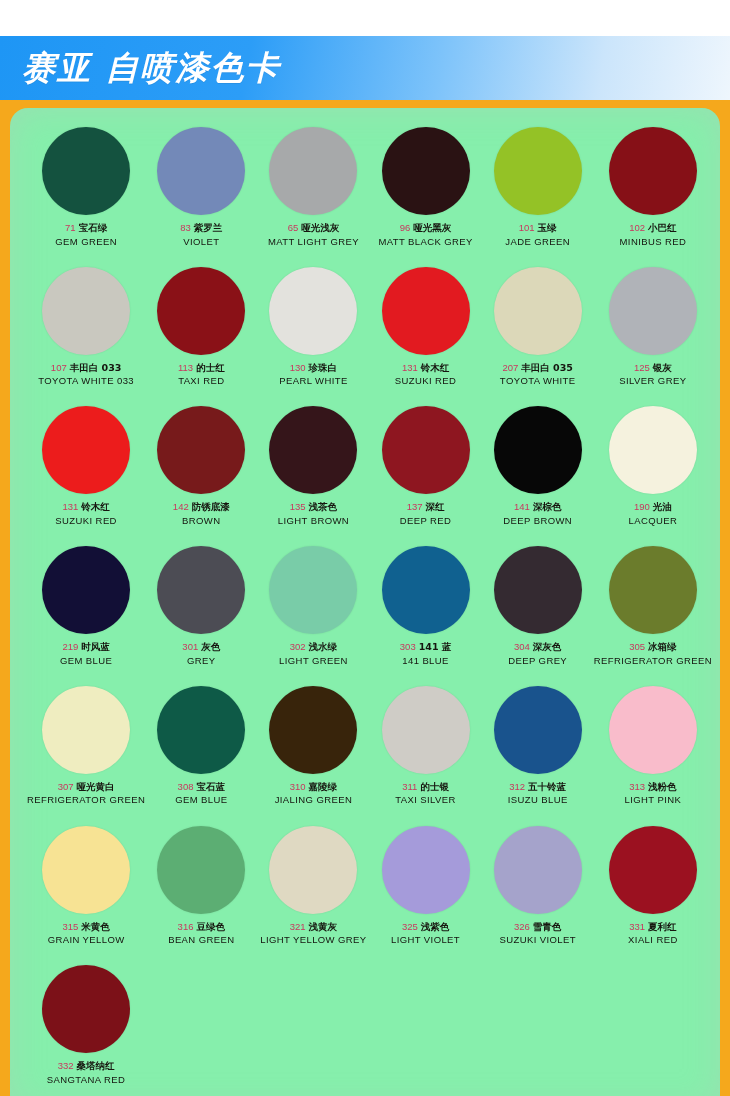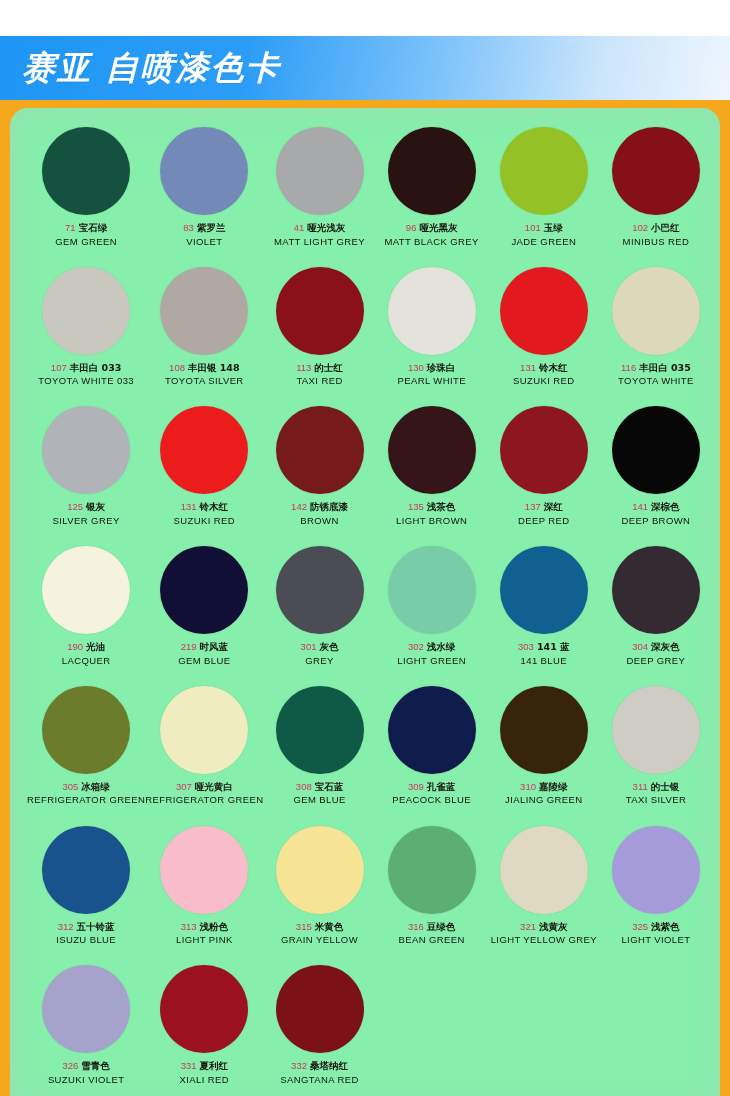--- a/index.html
+++ b/index.html
@@ -147,21 +147,21 @@
           <div class="cell">
             <div class="dot" style="background: rgb(115, 137, 184);"></div>
             <div class="caption">
               <div class="cn-line"><span class="code">83</span><span class="cn-name">紫罗兰</span></div>
               <span class="en-name">VIOLET</span>
             </div>
           </div>
           <div class="cell">
             <div class="dot" style="background: rgb(167, 169, 170);"></div>
             <div class="caption">
-              <div class="cn-line"><span class="code">41</span><span class="cn-name">哑光浅灰</span></div>
+              <div class="cn-line"><span class="code">65</span><span class="cn-name">哑光浅灰</span></div>
               <span class="en-name">MATT LIGHT GREY</span>
             </div>
           </div>
           <div class="cell">
             <div class="dot" style="background: rgb(42, 18, 19);"></div>
             <div class="caption">
               <div class="cn-line"><span class="code">96</span><span class="cn-name">哑光黑灰</span></div>
               <span class="en-name">MATT BLACK GREY</span>
             </div>
           </div>
@@ -180,27 +180,20 @@
             </div>
           </div>
           <div class="cell">
             <div class="dot" style="background: rgb(201, 200, 191);"></div>
             <div class="caption">
               <div class="cn-line"><span class="code">107</span><span class="cn-name">丰田白 033</span></div>
               <span class="en-name">TOYOTA WHITE 033</span>
             </div>
           </div>
           <div class="cell">
-            <div class="dot" style="background: rgb(176, 169, 163);"></div>
-            <div class="caption">
-              <div class="cn-line"><span class="code">108</span><span class="cn-name">丰田银 148</span></div>
-              <span class="en-name">TOYOTA SILVER</span>
-            </div>
-          </div>
-          <div class="cell">
             <div class="dot" style="background: rgb(138, 17, 23);"></div>
             <div class="caption">
               <div class="cn-line"><span class="code">113</span><span class="cn-name">的士红</span></div>
               <span class="en-name">TAXI RED</span>
             </div>
           </div>
           <div class="cell">
             <div class="dot" style="background: rgb(227, 226, 221);"></div>
             <div class="caption">
               <div class="cn-line"><span class="code">130</span><span class="cn-name">珍珠白</span></div>
@@ -210,21 +203,21 @@
           <div class="cell">
             <div class="dot" style="background: rgb(226, 26, 32);"></div>
             <div class="caption">
               <div class="cn-line"><span class="code">131</span><span class="cn-name">铃木红</span></div>
               <span class="en-name">SUZUKI RED</span>
             </div>
           </div>
           <div class="cell">
             <div class="dot" style="background: rgb(220, 216, 185);"></div>
             <div class="caption">
-              <div class="cn-line"><span class="code">116</span><span class="cn-name">丰田白 035</span></div>
+              <div class="cn-line"><span class="code">207</span><span class="cn-name">丰田白 035</span></div>
               <span class="en-name">TOYOTA WHITE</span>
             </div>
           </div>
           <div class="cell">
             <div class="dot" style="background: rgb(176, 179, 184);"></div>
             <div class="caption">
               <div class="cn-line"><span class="code">125</span><span class="cn-name">银灰</span></div>
               <span class="en-name">SILVER GREY</span>
             </div>
           </div>
@@ -317,27 +310,20 @@
             <div class="caption">
               <div class="cn-line"><span class="code">307</span><span class="cn-name">哑光黄白</span></div>
               <span class="en-name">REFRIGERATOR GREEN</span>
             </div>
           </div>
           <div class="cell">
             <div class="dot" style="background: rgb(14, 90, 71);"></div>
             <div class="caption">
               <div class="cn-line"><span class="code">308</span><span class="cn-name">宝石蓝</span></div>
               <span class="en-name">GEM BLUE</span>
-            </div>
-          </div>
-          <div class="cell">
-            <div class="dot" style="background: rgb(16, 28, 76);"></div>
-            <div class="caption">
-              <div class="cn-line"><span class="code">309</span><span class="cn-name">孔雀蓝</span></div>
-              <span class="en-name">PEACOCK BLUE</span>
             </div>
           </div>
           <div class="cell">
             <div class="dot" style="background: rgb(56, 36, 11);"></div>
             <div class="caption">
               <div class="cn-line"><span class="code">310</span><span class="cn-name">嘉陵绿</span></div>
               <span class="en-name">JIALING GREEN</span>
             </div>
           </div>
           <div class="cell">

